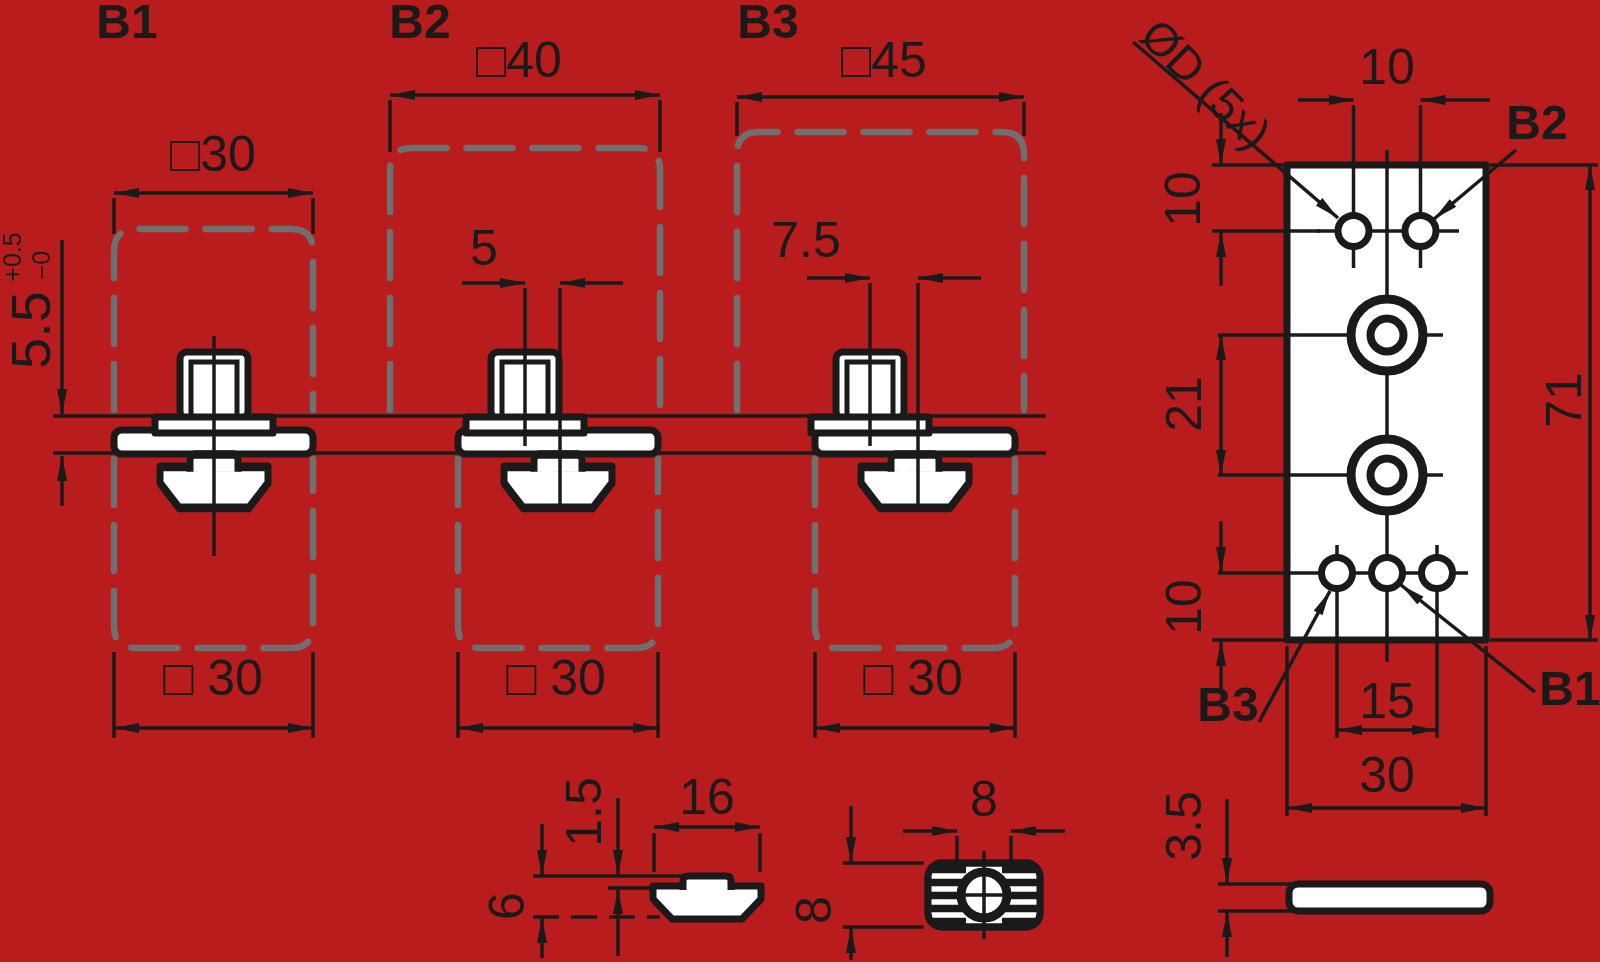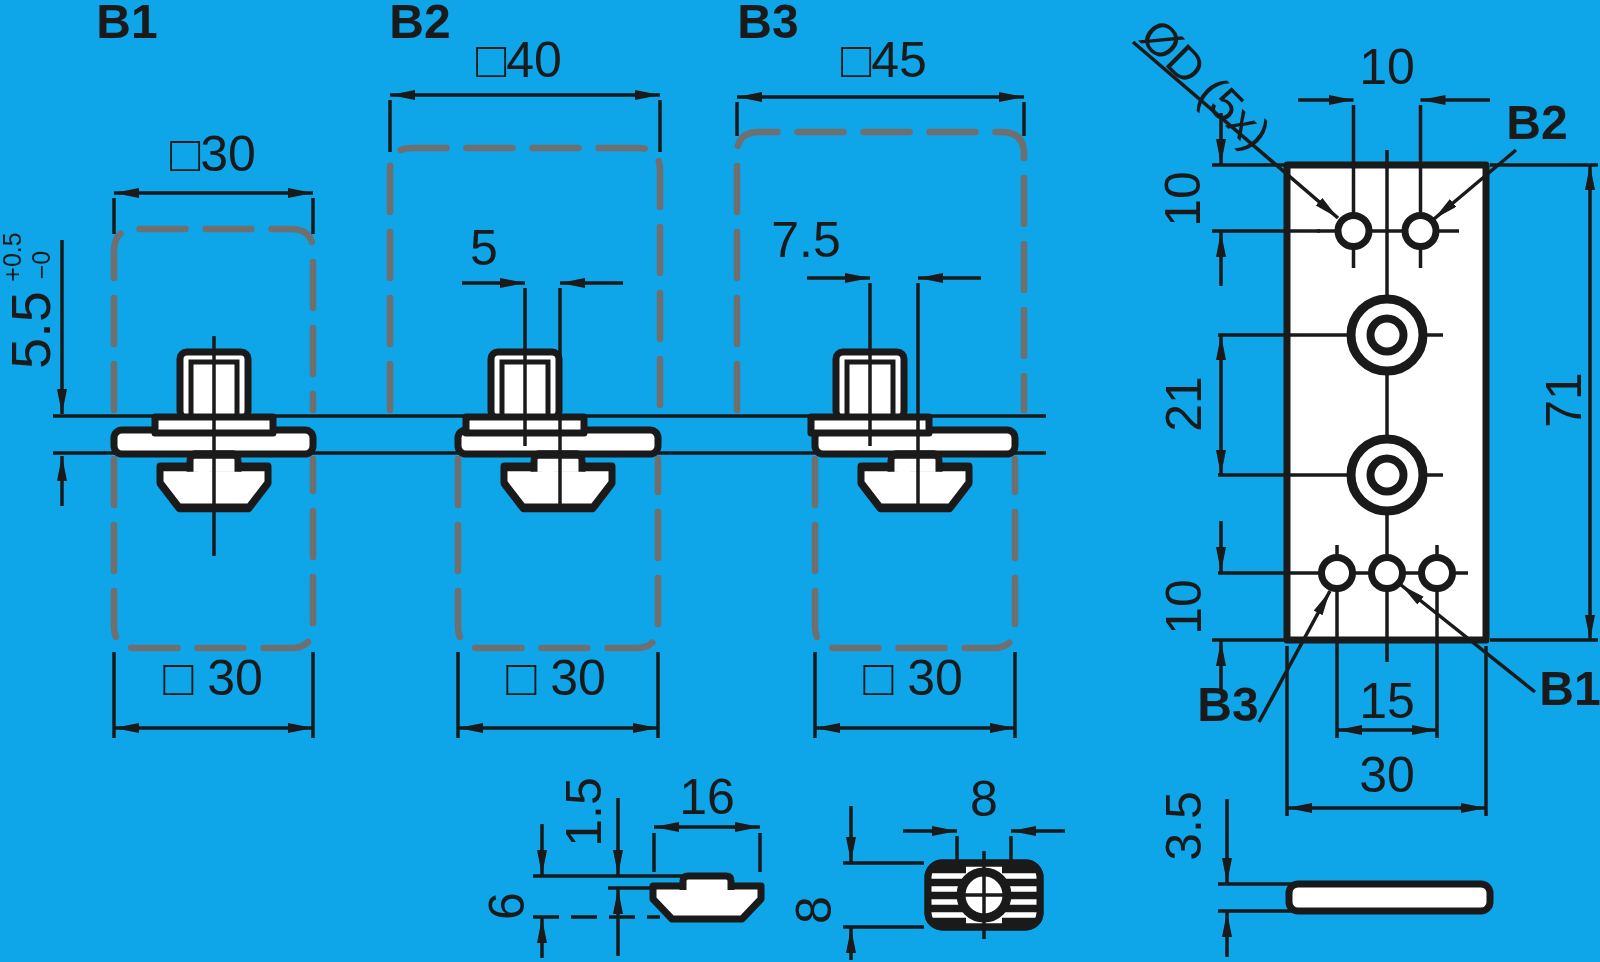--- a/index.html
+++ b/index.html
@@ -1,16 +1,16 @@
 <!DOCTYPE html>
 <html><head>
 <meta charset="utf-8">
 <style>
   html,body{margin:0;padding:0;background:#fff}
-  #stage{width:1600px;height:962px;background:#0ea5e9;position:relative;overflow:hidden}
+  #stage{width:1600px;height:962px;background:#b91c1c;position:relative;overflow:hidden}
   svg{display:block}
   .t{stroke:#1a1a1a;stroke-width:3.5;fill:none;stroke-linecap:butt}
   .k{stroke:#1a1a1a;stroke-width:7;fill:none;stroke-linejoin:round}
   .kw{stroke:#1a1a1a;stroke-width:7;fill:#fff;stroke-linejoin:round}
   .m{stroke:#1a1a1a;stroke-width:5;fill:none}
   .p{stroke:#6f6f6f;stroke-width:6.5;fill:none;stroke-dasharray:46 20;stroke-linecap:round}
   .dash{stroke-dasharray:26 12}
   text{font-family:"Liberation Sans","DejaVu Sans",sans-serif;fill:#1a1a1a;
        text-anchor:middle;dominant-baseline:central}
   .txt{font-size:50px}

